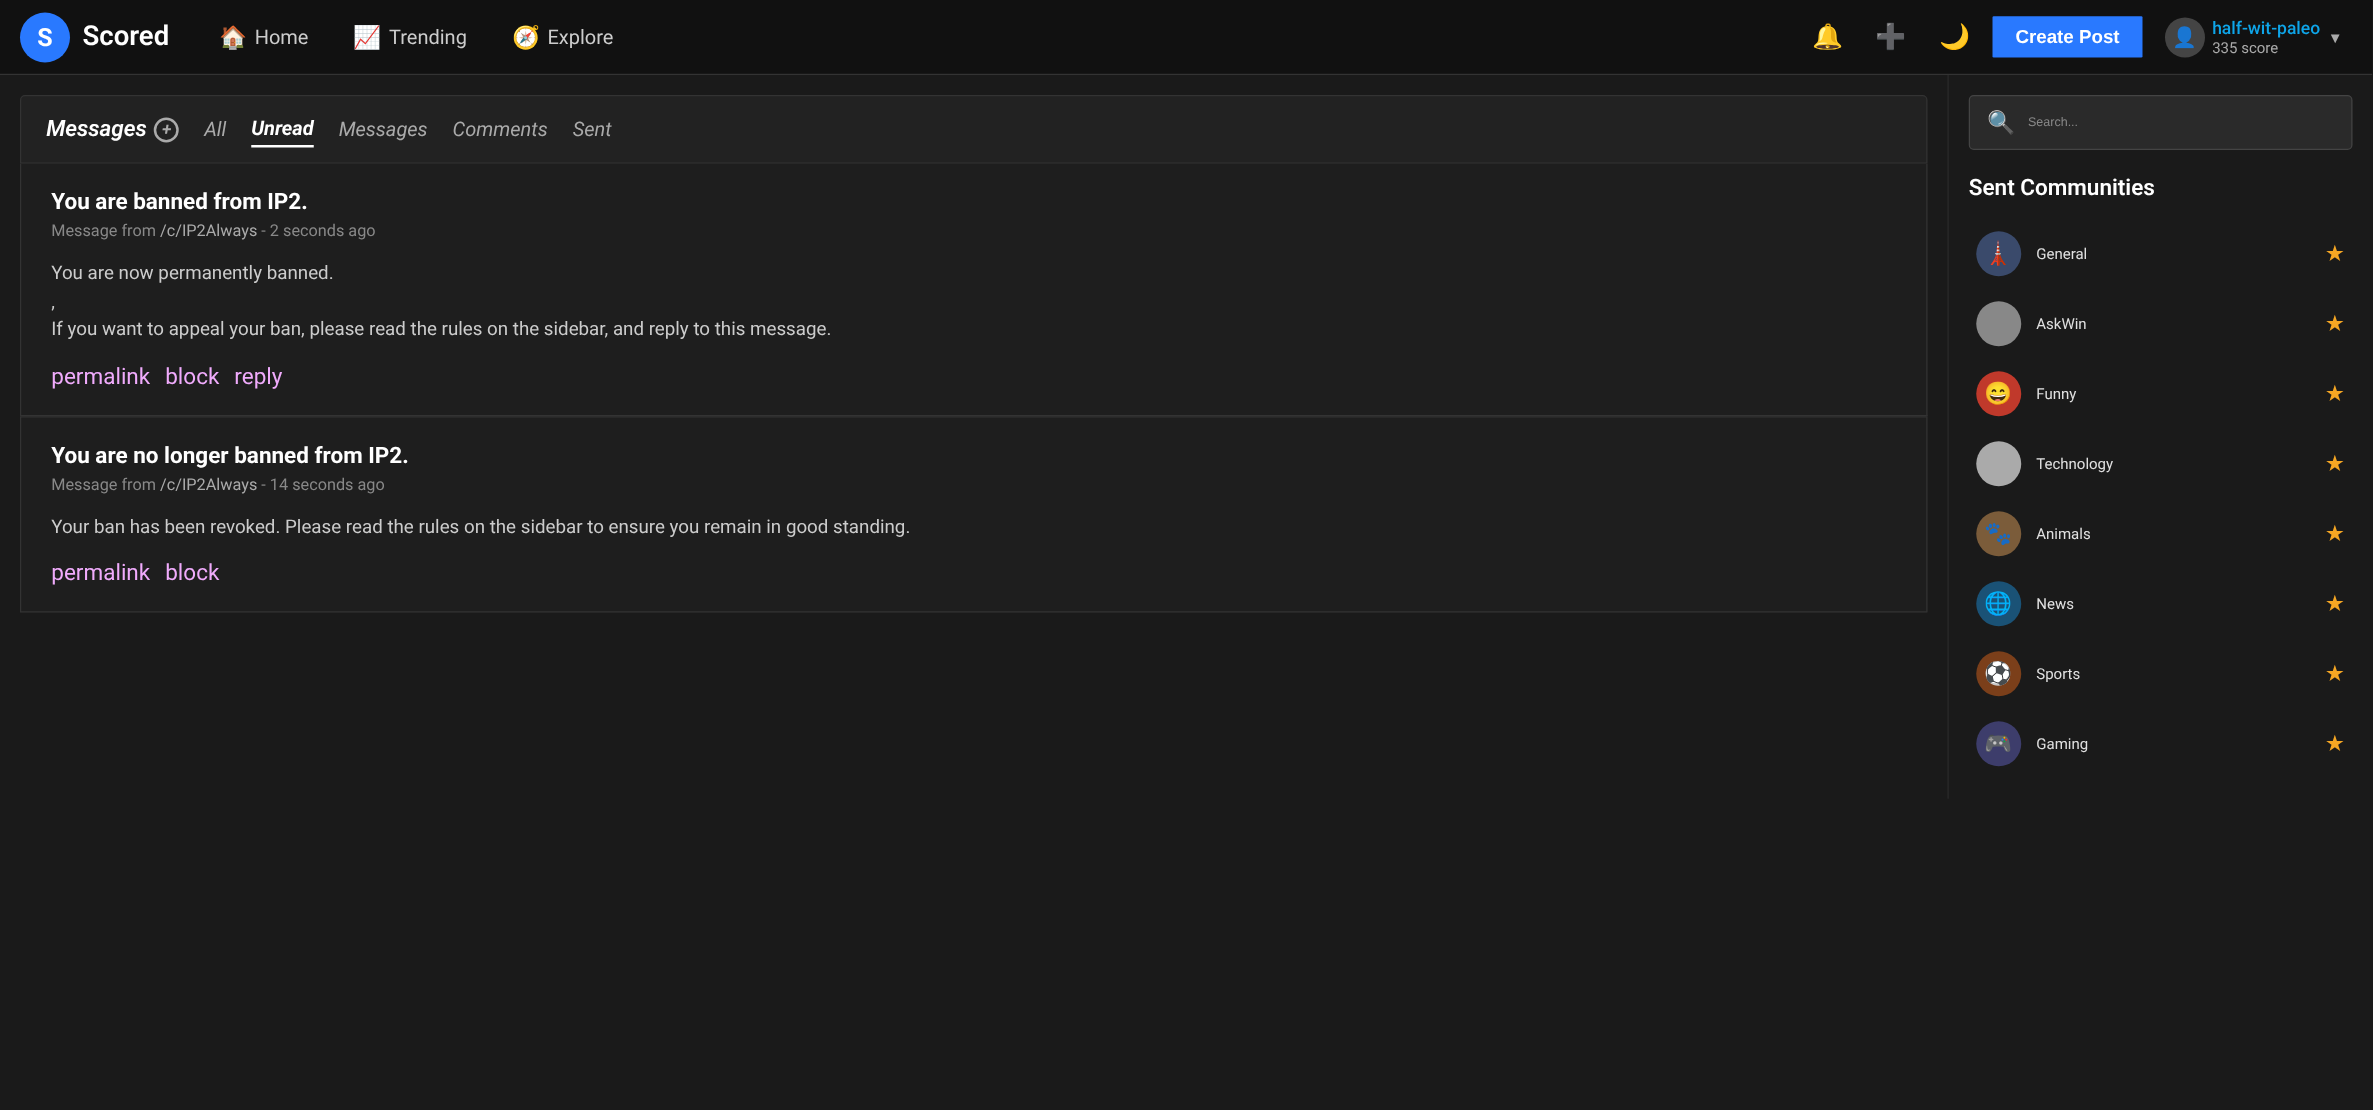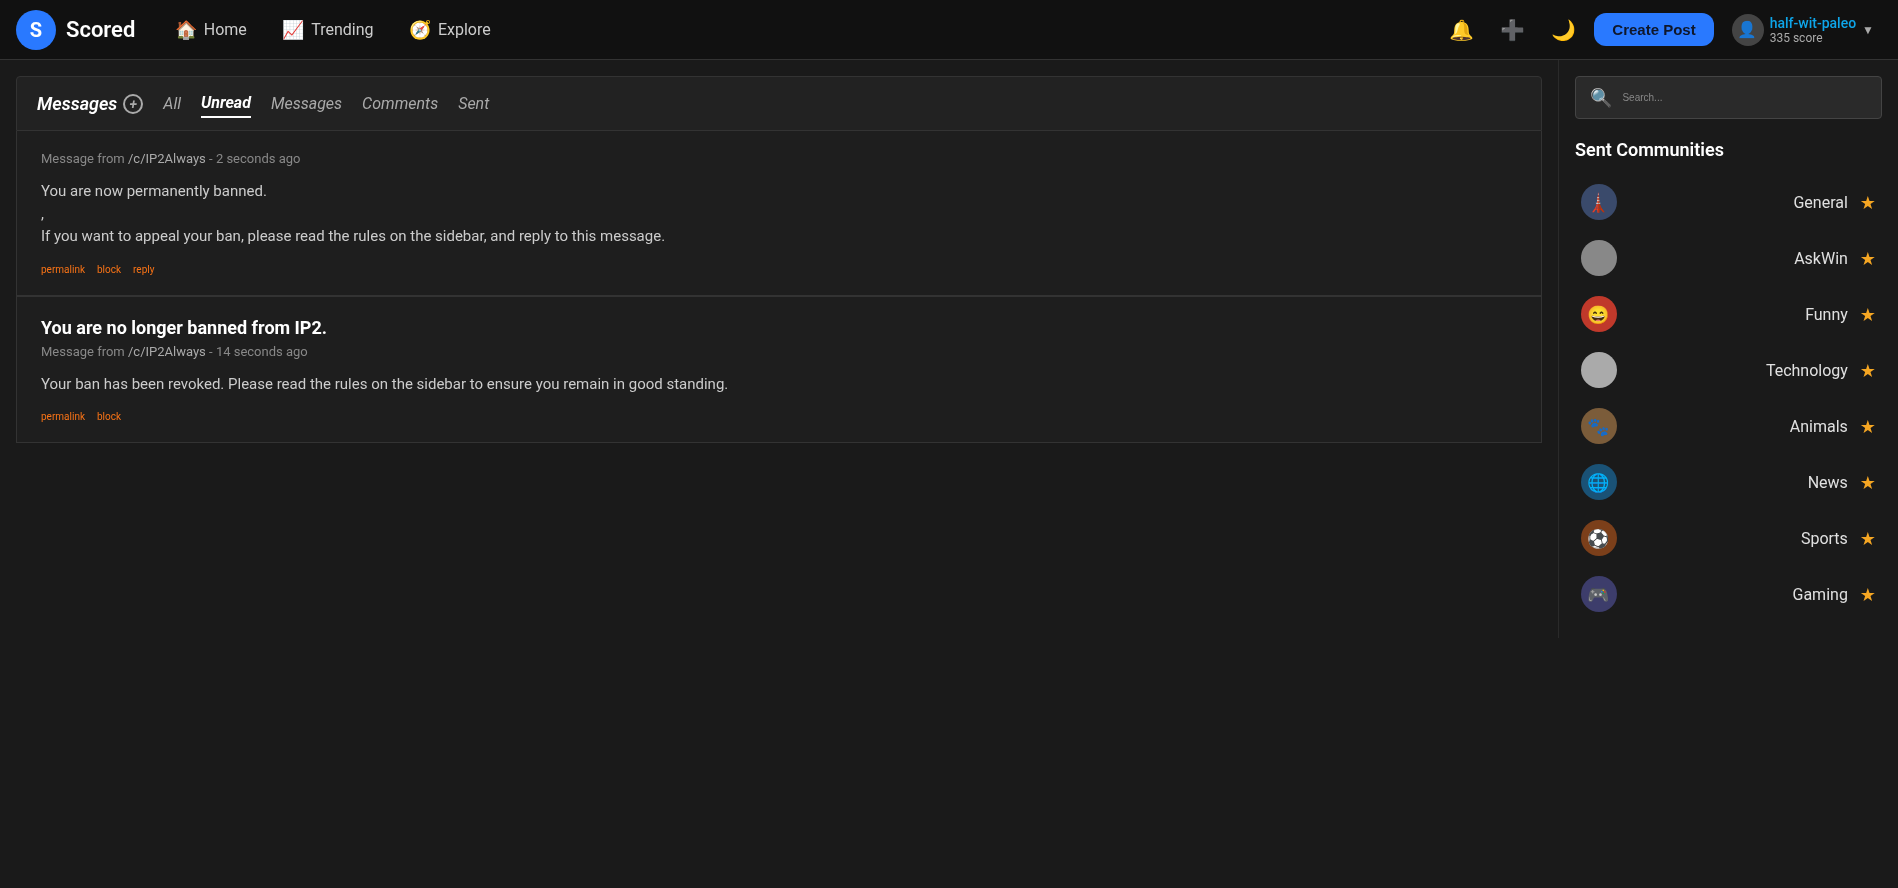--- a/index.html
+++ b/index.html
@@ -78,24 +78,24 @@
       cursor: pointer;
       font-size: 20px;
       padding: 8px;
       border-radius: 4px;
       display: flex;
       align-items: center;
       justify-content: center;
     }
     .create-post-btn {
       background: #2979ff;
-      color: #0f172a;
+      color: #ffffff;
       border: none;
       padding: 8px 18px;
-      border-radius: 12px;
+      border-radius: 1px;
       font-size: 15px;
       font-weight: 600;
       cursor: pointer;
     }
     .user-area {
       display: flex;
       align-items: center;
       gap: 6px;
       cursor: pointer;
       padding: 6px 8px;
@@ -204,22 +204,22 @@
       font-size: 15px;
       color: #ccc;
       line-height: 1.5;
       margin-bottom: 16px;
     }
     .message-actions {
       display: flex;
       gap: 12px;
     }
     .msg-action-link {
-      color: #f97316;
-      font-size: 10px;
+      color: #f0abfc;
+      font-size: 18px;
       text-decoration: none;
       cursor: pointer;
     }
 
     
     .sidebar {
       width: 340px;
       min-width: 340px;
       padding: 16px;
       border-left: 1px solid #2a2a2a;
@@ -268,23 +268,22 @@
       border-radius: 50%;
       display: flex;
       align-items: center;
       justify-content: center;
       font-size: 18px;
       overflow: hidden;
       flex-shrink: 0;
     }
     .community-name {
       flex: 1;
-      font-size: 16px;
+      font-size: 12px;
       color: #e0e0e0;
-      text-align: right;
     }
     .star-icon { color: #f5a623; font-size: 18px; cursor: pointer; }
 
     
     .avatar-general { background: #3a4a6b; }
     .avatar-askwin { background: #555; }
     .avatar-funny { background: #a0522d; }
     .avatar-technology { background: #888; }
     .avatar-animals { background: #6b4a3a; }
     .avatar-news { background: #1a5276; }
@@ -343,20 +342,21 @@
         <div class="messages-add">+</div>
       </div>
       <a class="tab-link" href="#">All</a>
       <a class="tab-link active" href="#">Unread</a>
       <a class="tab-link" href="#">Messages</a>
       <a class="tab-link" href="#">Comments</a>
       <a class="tab-link" href="#">Sent</a>
     </div>
 
     <div class="message-card">
+      <div class="message-subject">You are banned from IP2.</div>
       <div class="message-meta">
         Message from <a href="#">/c/IP2Always</a>
         - <span>2 seconds ago</span>
       </div>
       <div class="message-body">
         <div>You are now permanently banned.</div>
         <div>,</div>
         <div>If you want to appeal your ban, please read the rules on the sidebar, and reply to this message.</div>
       </div>
       <div class="message-actions">

